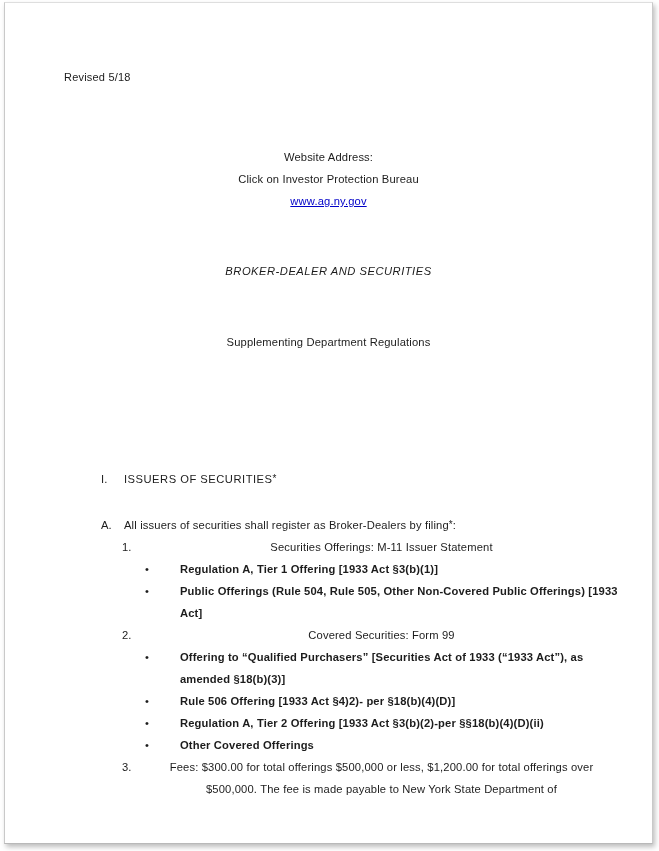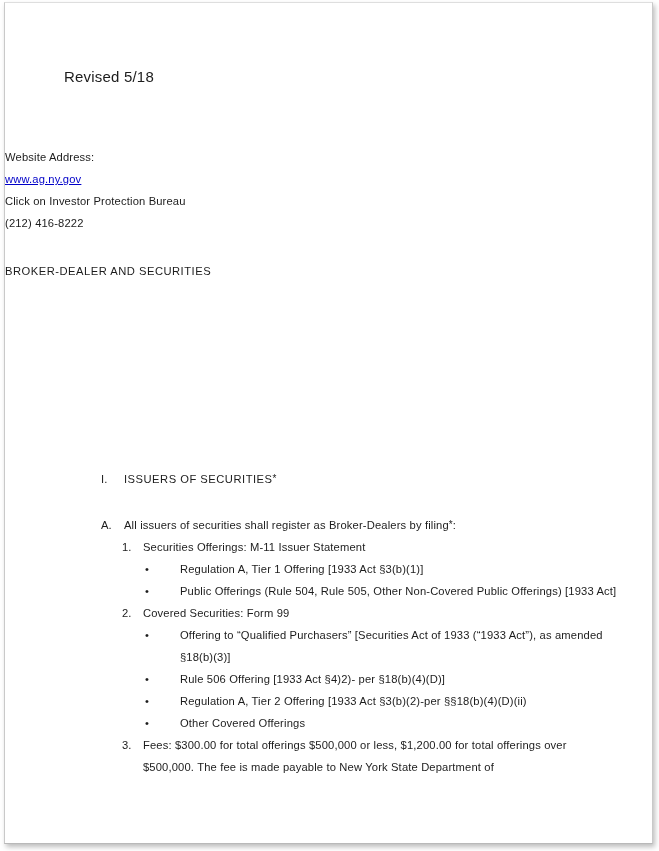--- a/index.html
+++ b/index.html
@@ -40,47 +40,47 @@
     font-size: 11.2px;
     line-height: 22px;
     -webkit-font-smoothing: antialiased;
   }
 
   
   .revised {
     position: absolute;
     left: 59px;
     top: 63px;
-    font-size: 15px;
+    font-size: 11px;
     letter-spacing: 0.2px;
     white-space: nowrap;
   }
 
   .center-block {
     position: absolute;
     left: 0;
     width: 100%;
-    text-align: left;
+    text-align: center;
   }
   .center-block .line {
     font-size: 11.2px;
     line-height: 22px;
     letter-spacing: 0.15px;
     white-space: nowrap;
   }
 
   .weblink {
     color: #0000c8;
     text-decoration: underline;
     cursor: pointer;
   }
 
   #contact-block  { top: 143px; }
   #doc-title      { top: 257px; }
-  #doc-title .line { letter-spacing: 0.5px; }
+  #doc-title .line { letter-spacing: 0.5px; font-style: italic; }
   #authority-block{ top: 328px; }
 
   
   .body-outline {
     position: absolute;
     left: 0;
     top: 465px;
     width: 100%;
   }
 
@@ -113,58 +113,58 @@
     margin-left: 96px;
   }
   .lvl-alpha .marker { width: 23px; }
   .lvl-alpha .content { }
 
   
   .lvl-num {
     margin-left: 117px;
   }
   .lvl-num .marker { width: 21px; }
-  .lvl-num .content { padding-right: 32px; }
+  .lvl-num .content { padding-right: 32px; text-align: center; }
 
   
   .lvl-bullet {
     margin-left: 140px;
   }
   .lvl-bullet .marker { width: 35px; }
-  .lvl-bullet .content { padding-right: 16px; }
+  .lvl-bullet .content { padding-right: 16px; font-weight: bold; }
 
   .hang { text-indent: 0; }
 
   
   .fnmark {
     font-size: 10px;
     vertical-align: 0.08em;
     letter-spacing: 0;
   }
 </style>
 </head>
 <body>
 
 <div class="page-frame">
   <div class="page-inner">
 
     <div class="revised">Revised 5/18</div>
 
     <div class="center-block" id="contact-block">
       <div class="line">Website Address:</div>
+      <div class="line">Click on Investor Protection Bureau</div>
       <div class="line"><span class="weblink">www.ag.ny.gov</span></div>
-      <div class="line">Click on Investor Protection Bureau</div>
-      <div class="line">(212) 416-8222</div>
     </div>
 
     <div class="center-block" id="doc-title">
       <div class="line">BROKER-DEALER AND SECURITIES</div>
     </div>
 
     <div class="center-block" id="authority-block">
+      <div class="line">Supplementing Department Regulations</div>
     </div>
 
     <div class="body-outline">
 
       <div class="row lvl-roman">
         <div class="marker">I.</div>
         <div class="content"><span>ISSUERS OF SECURITIES</span><span class="fnmark">*</span></div>
       </div>
 
       <div class="row lvl-alpha">

